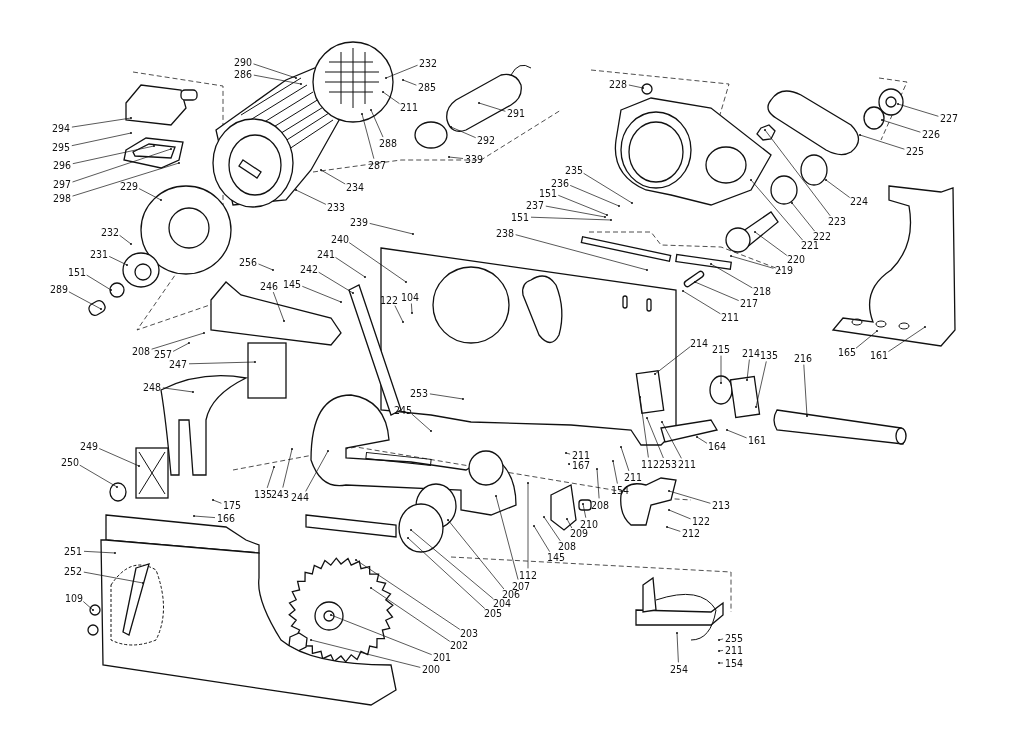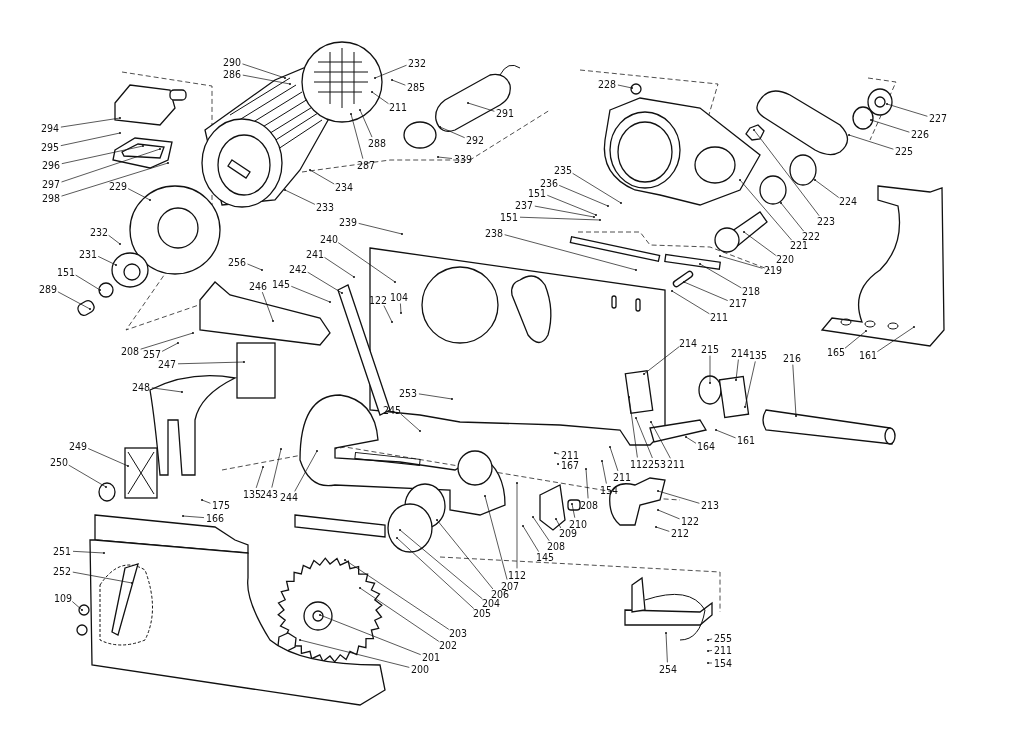--- a/index.html
+++ b/index.html
@@ -1,17 +1,17 @@
 <!DOCTYPE html>
 <html><head>
 <meta charset="utf-8">
 <style>
   html, body { margin: 0; padding: 0; background: #ffffff; }
   body { width: 1024px; height: 742px; overflow: hidden; position: relative; }
-  #stage { position: absolute; left: 0; top: 0; width: 872px; height: 742px; }
+  #stage { position: absolute; left: 11px; top: 0; width: 872px; height: 742px; }
   svg { position: absolute; left: 0; top: 0; }
   .part { fill: #ffffff; stroke: #111; stroke-width: 1.3; }
   .part-thin { fill: none; stroke: #111; stroke-width: 1; }
   .dash { fill: none; stroke: #222; stroke-width: 0.8; stroke-dasharray: 5 3; }
   .leader { stroke: #111; stroke-width: 0.7; fill: none; }
   .lbl { font-family: "DejaVu Sans Condensed", "DejaVu Sans", sans-serif; font-size: 10.5px; fill: #111; }
 </style>
 </head>
 <body>
 

